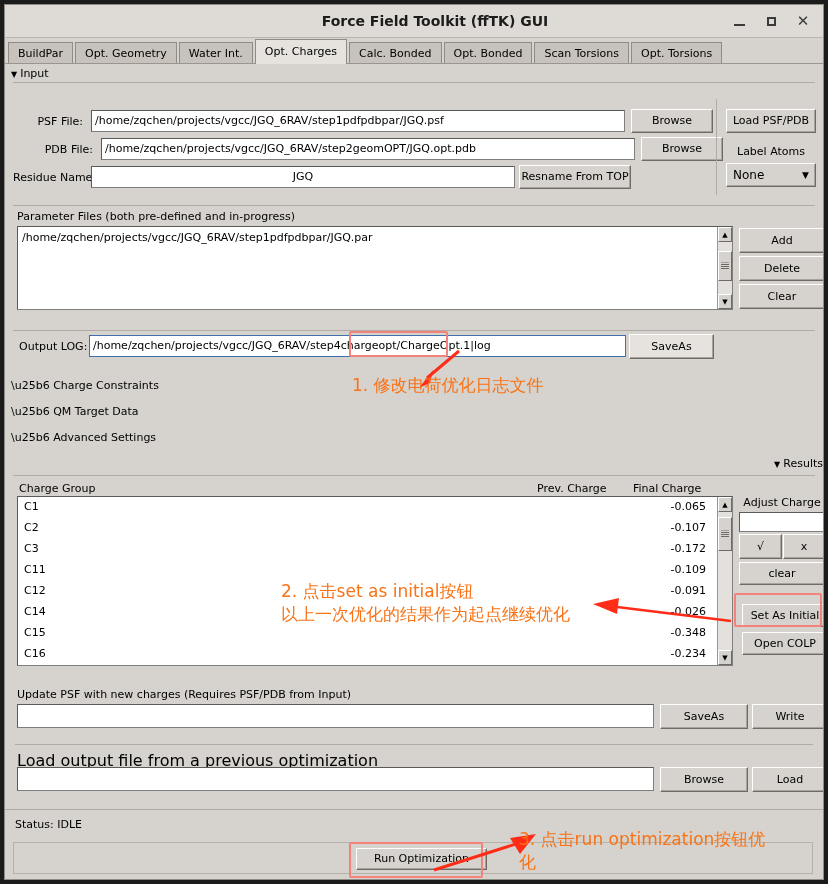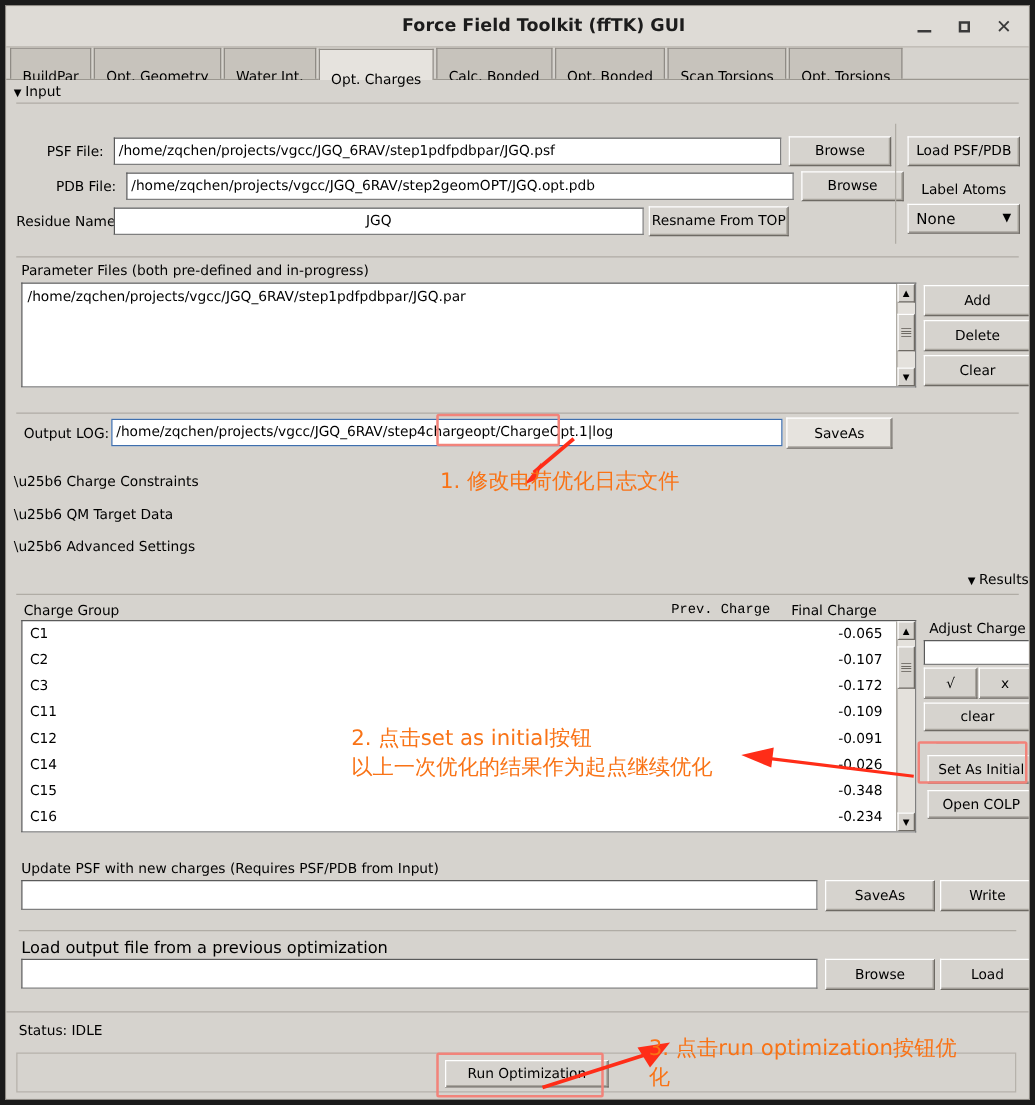--- a/index.html
+++ b/index.html
@@ -95,21 +95,21 @@
     background: #d6d3ce;
     display: flex;
     align-items: flex-end;
     padding-left: 3px;
     border-bottom: 1px solid #9a968f;
     box-sizing: border-box;
   }
   .tab {
     height: 21px;
     line-height: 21px;
-    padding: 12px 9px;
+    padding: 0 9px;
     margin-right: 2px;
     font-size: 11px;
     background: #c7c3bc;
     border: 1px solid #8f8b85;
     border-bottom: none;
     box-sizing: border-box;
     color: #000;
     white-space: nowrap;
   }
   .tab.active {
@@ -372,21 +372,21 @@
       </div>
 
       <div class="section-toggle" style="padding-top:11px;text-align:right;">
         <span class="tri">▼</span><span>Results</span>
       </div>
 
       <div class="group-box" style="position:relative;height:198px;margin-top:3px;">
 
         <div style="position:relative;height:16px;">
           <div style="position:absolute;left:6px;top:0;font-size:11px;">Charge Group</div>
-          <div style="position:absolute;left:524px;top:0;font-size:11px;font-family:Liberation Mono, monospace;">Prev. Charge</div>
+          <div style="position:absolute;left:524px;top:0;font-size:11px;">Prev. Charge</div>
           <div style="position:absolute;left:620px;top:0;font-size:11px;">Final Charge</div>
         </div>
 
         <div class="listbox" style="position:absolute;left:4px;top:20px;width:716px;height:170px;">
           <div style="position:relative;height:21px;">
             <span style="position:absolute;left:6px;top:3px;">C1</span>
             <span style="position:absolute;left:616px;top:3px;width:72px;text-align:right;">-0.065</span>
           </div>
           <div style="position:relative;height:21px;">
             <span style="position:absolute;left:6px;top:3px;">C2</span>
@@ -439,21 +439,21 @@
       <div style="position:relative;height:50px;margin:8px 8px 0 8px;">
         <div style="position:absolute;left:4px;top:0;font-size:11px;">Update PSF with new charges (Requires PSF/PDB from Input)</div>
         <div class="tinput" style="position:absolute;left:4px;top:16px;width:637px;height:24px;"></div>
         <div class="btn" style="position:absolute;left:647px;top:16px;width:88px;height:25px;line-height:23px;">SaveAs</div>
         <div class="btn" style="position:absolute;left:739px;top:16px;width:76px;height:25px;line-height:23px;">Write</div>
       </div>
 
       <div class="sep-line"></div>
 
       <div style="position:relative;height:50px;margin:0 8px;">
-        <div style="position:absolute;left:4px;top:0;font-size:13px;">Load output file from a previous optimization</div>
+        <div style="position:absolute;left:4px;top:0;font-size:16px;">Load output file from a previous optimization</div>
         <div class="tinput" style="position:absolute;left:4px;top:16px;width:637px;height:24px;"></div>
         <div class="btn" style="position:absolute;left:647px;top:16px;width:88px;height:25px;line-height:23px;">Browse</div>
         <div class="btn" style="position:absolute;left:739px;top:16px;width:76px;height:25px;line-height:23px;">Load</div>
       </div>
 
       <div style="position:relative;margin-top:8px;border-top:1px solid #b0aca5;padding-top:8px;height:66px;">
         <div class="statusbar">Status: IDLE</div>
         <div style="position:absolute;left:8px;top:32px;width:800px;height:32px;border:1px solid #b6b2ab;background:#d6d3ce;box-sizing:border-box;"></div>
         <div class="btn" style="position:absolute;left:351px;top:38px;width:131px;height:22px;line-height:20px;">Run Optimization</div>
       </div>

